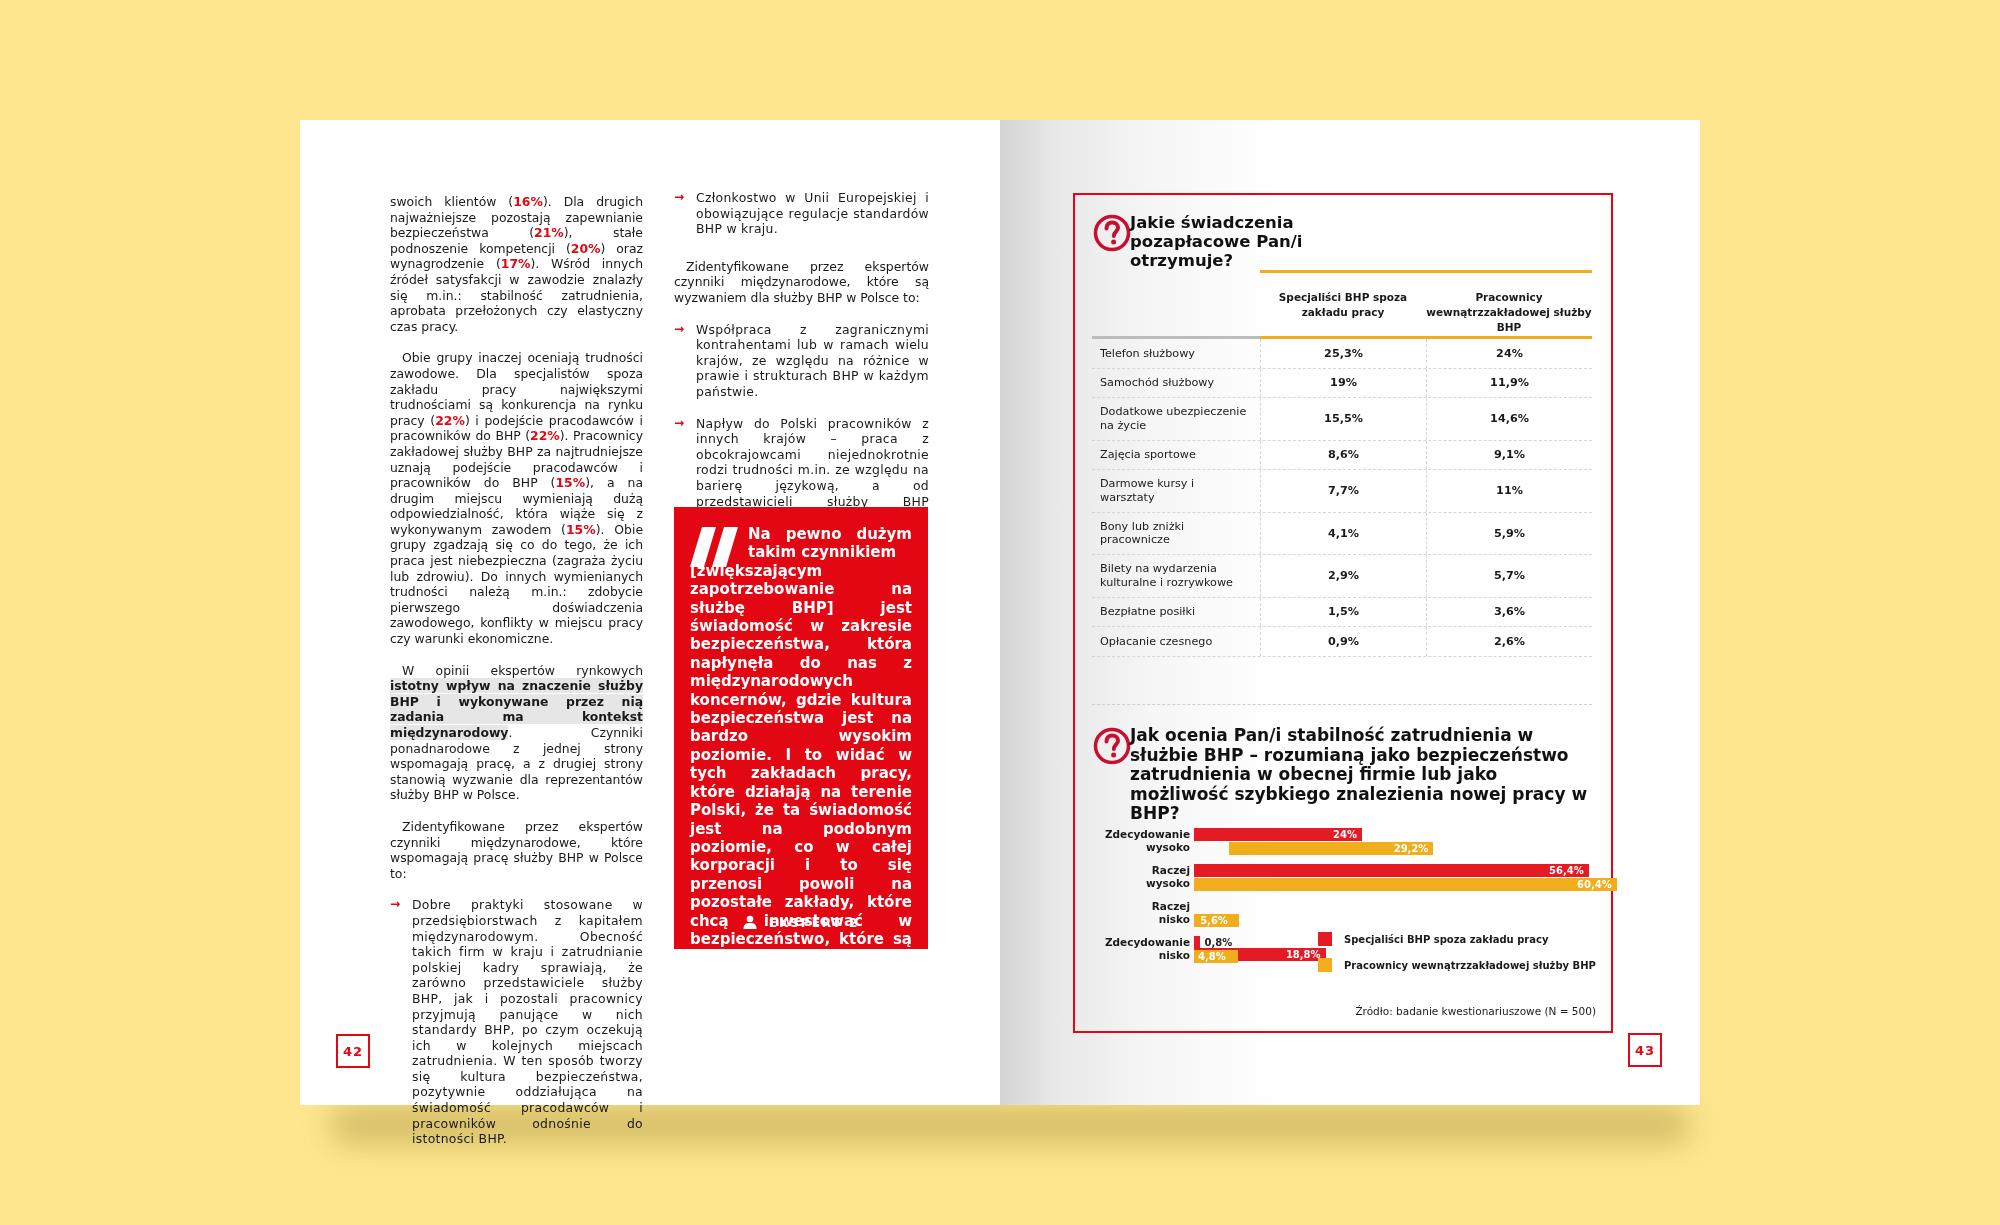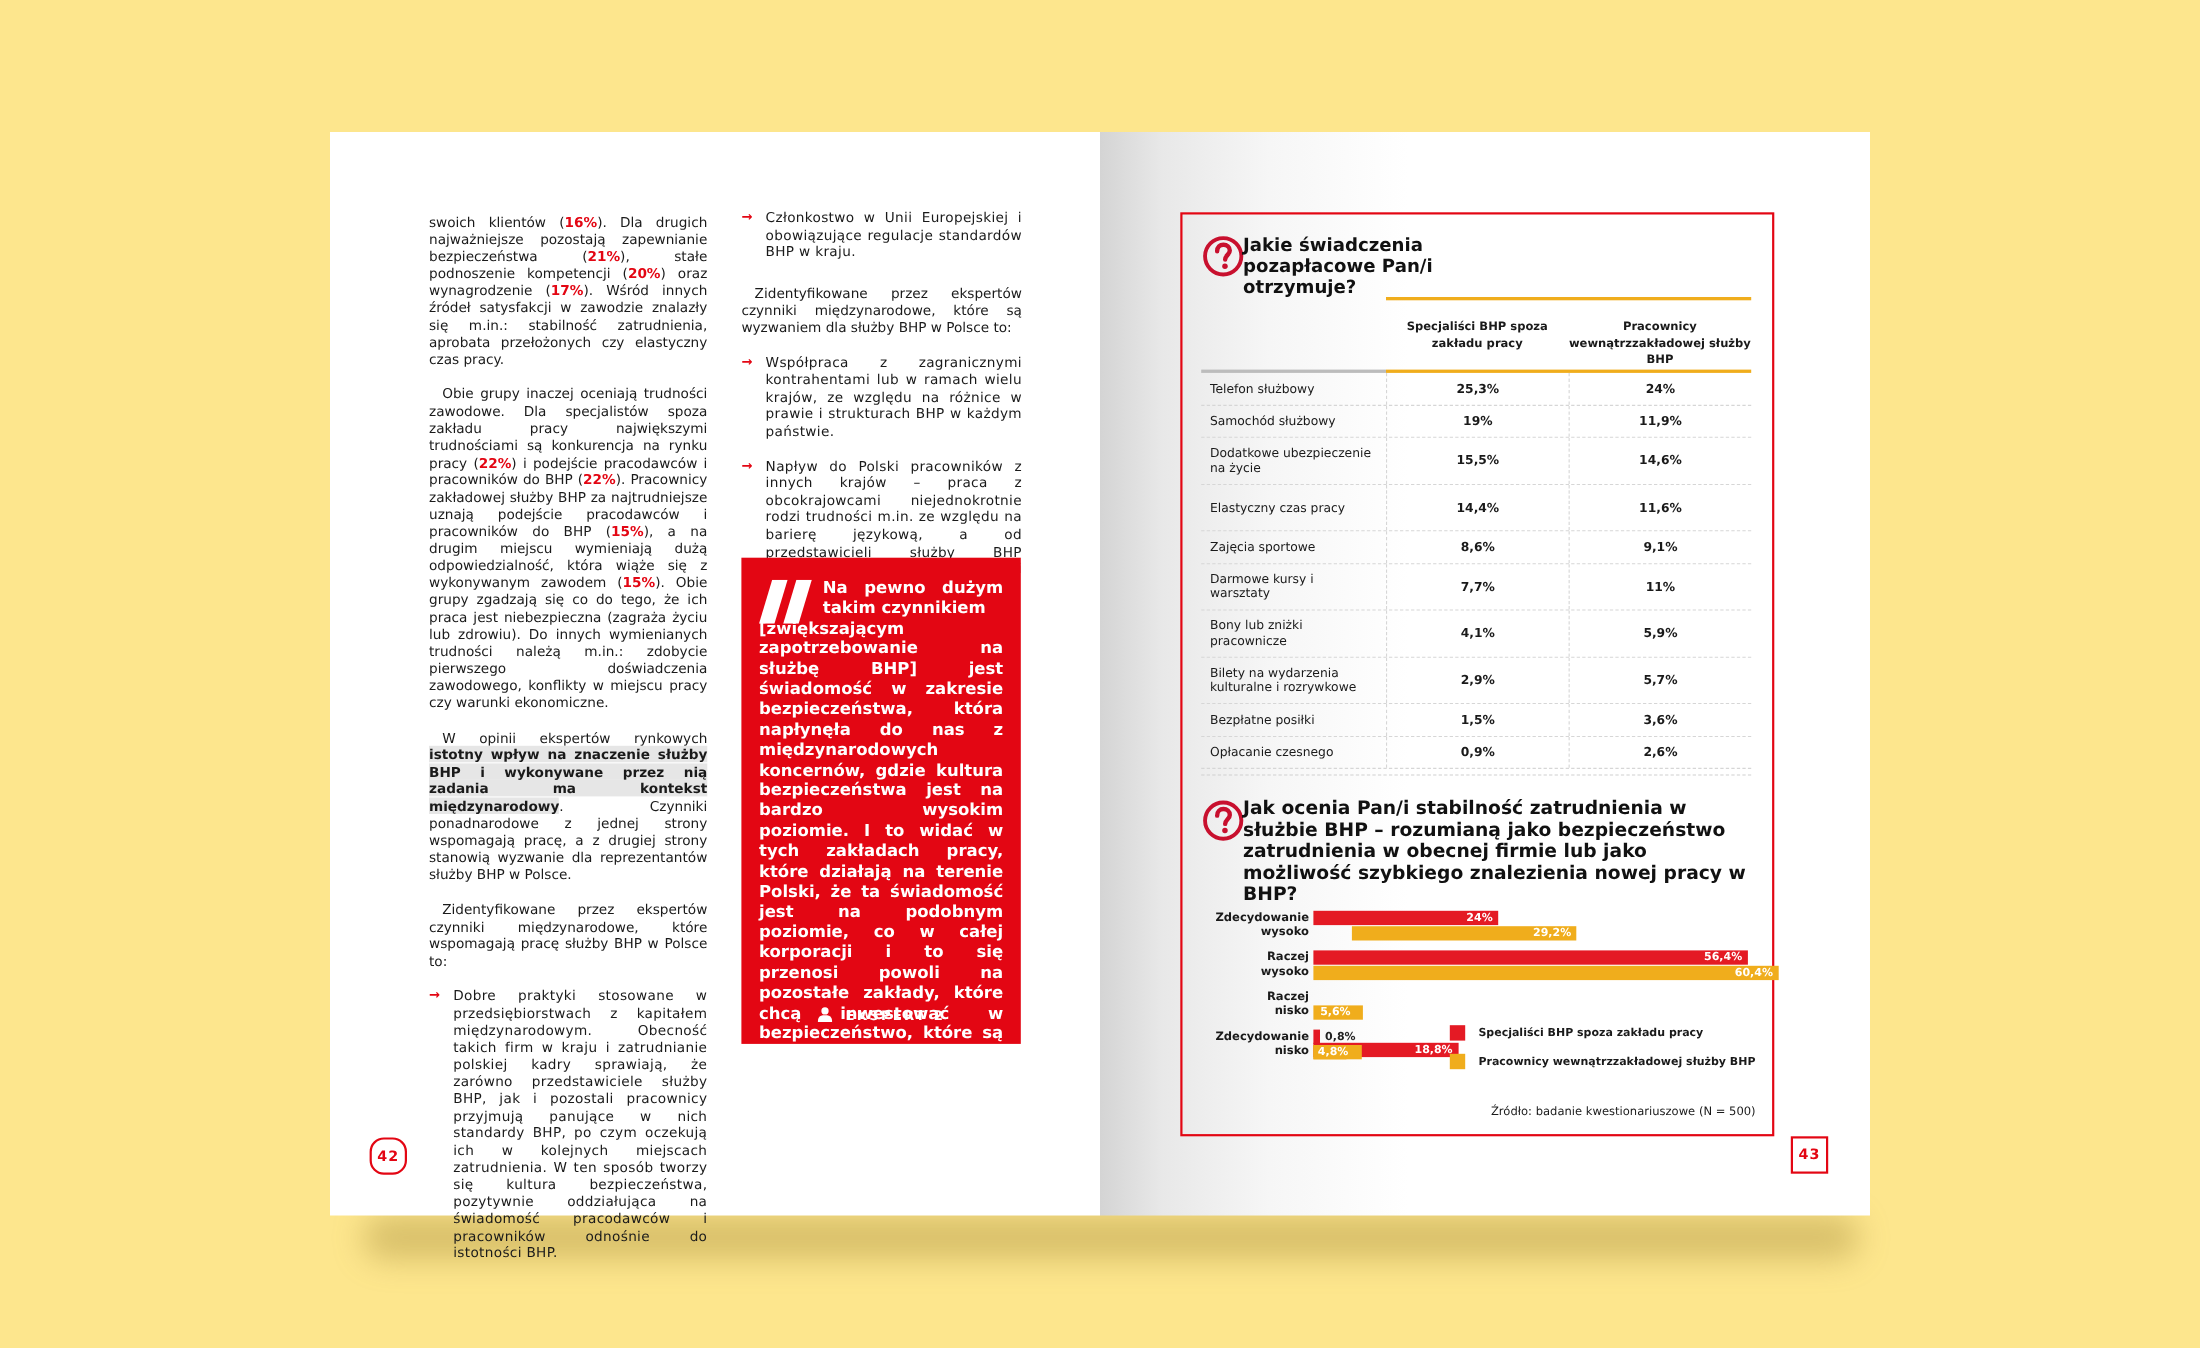--- a/index.html
+++ b/index.html
@@ -29,21 +29,21 @@
   .quote-mark { position: absolute; left: 16px; top: 20px; width: 50px; height: 40px; }
   .quote-text { font-weight: bold; font-size: 15px; line-height: 18.4px; text-align: justify; }
   .quote-text .first { display: block; padding-left: 58px; }
   .quote-author { position: absolute; left: 0; right: 0; top: 408px; text-align: center;
     font-weight: bold; font-size: 12px; letter-spacing: 2px; }
   .quote-author svg { vertical-align: -2px; margin-right: 12px; }
 
   .page-num { position: absolute; width: 34px; height: 34px; border: 2px solid #e30613;
     color: #e30613; font-weight: bold; font-size: 13px; display: flex; align-items: center;
     justify-content: center; letter-spacing: 1px; background: #fff; }
-  .pn-left { left: 36px; top: 914px; border-radius: 13px; }
+  .pn-left { left: 36px; top: 914px; }
   .pn-right { left: 628px; top: 913px; }
 
   .frame { position: absolute; left: 73px; top: 73px; width: 540px; height: 840px;
     border: 2.5px solid #e30613; }
 
   .q-icon { position: absolute; }
   .q-title { position: absolute; font-weight: bold; font-size: 16.5px; line-height: 19px; color: #111; }
   .q1-title { left: 130px; top: 93px; }
   .q2-title { left: 130px; top: 606px; width: 470px; font-size: 17px; line-height: 19.5px; }
 
@@ -163,25 +163,20 @@
         <div class="row single">
           <div class="c0">Samochód służbowy</div>
           <div class="c1">19%</div>
           <div class="c2">11,9%</div>
         </div>
         <div class="row double">
           <div class="c0">Dodatkowe ubezpieczenie na życie</div>
           <div class="c1">15,5%</div>
           <div class="c2">14,6%</div>
         </div>
-        <div class="row double">
-          <div class="c0">Elastyczny czas pracy</div>
-          <div class="c1">14,4%</div>
-          <div class="c2">11,6%</div>
-        </div>
         <div class="row single">
           <div class="c0">Zajęcia sportowe</div>
           <div class="c1">8,6%</div>
           <div class="c2">9,1%</div>
         </div>
         <div class="row double">
           <div class="c0">Darmowe kursy i warsztaty</div>
           <div class="c1">7,7%</div>
           <div class="c2">11%</div>
         </div>

